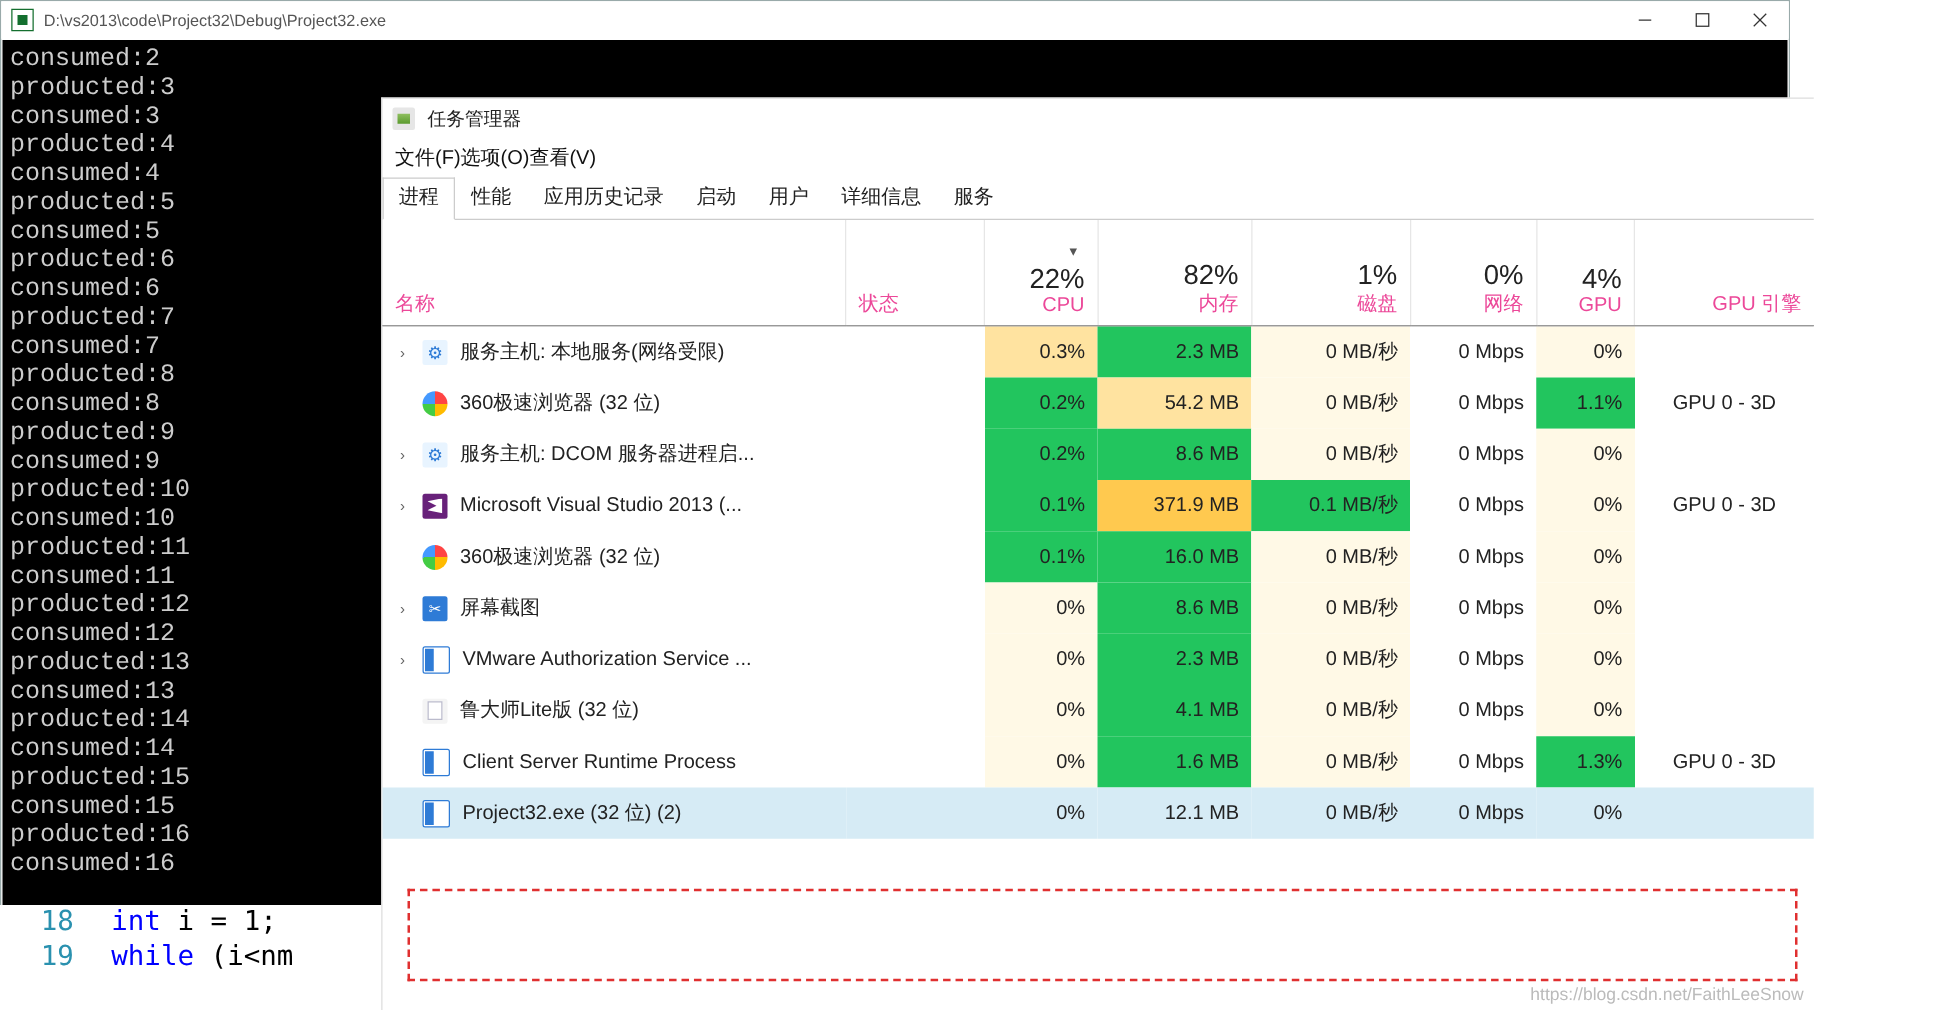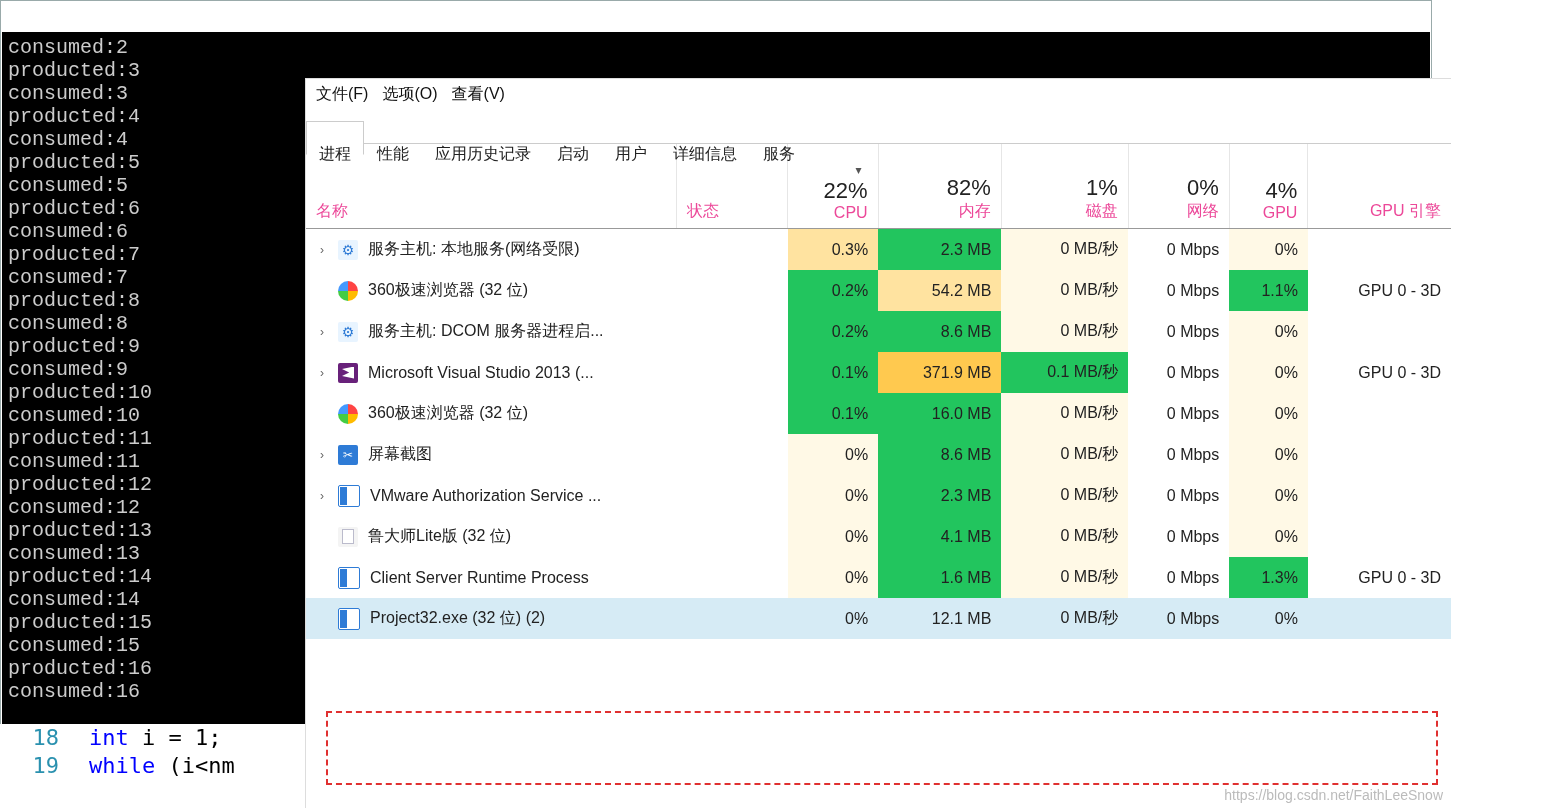--- a/index.html
+++ b/index.html
@@ -17,35 +17,35 @@
   
   .code-frag{position:absolute;left:0;top:724px;width:300px;height:84px;background:#fff;font-family:Consolas,monospace;font-size:22px;line-height:28px;color:#000;padding-left:19px}
   .code-frag .ln{color:#2a91af;display:inline-block;width:40px;text-align:right;margin-right:12px}
   .code-frag .gutter{display:inline-block;width:6px;height:100%;background:#27ae60;margin-right:12px;vertical-align:middle}
   .code-frag .kw{color:#0000ff}
   
   .tm{position:absolute;left:305px;top:78px;width:1145px;height:730px;background:#fff;border-top:1px solid #ddd;border-left:1px solid #ddd}
   .tm-title{height:32px;display:flex;align-items:center;padding-left:8px;font-size:15px;color:#222}
   .tm-title-icon{width:18px;height:18px;margin-right:10px;background:#e6e6e6;border-radius:2px;display:flex;align-items:center;justify-content:center}
   .tm-title-icon::after{content:"";width:10px;height:8px;background:linear-gradient(#8fbf5f,#5b9b2e)}
-  .tm-menu{height:30px;display:flex;align-items:center;gap:14px;padding-left:10px;font-size:16px;color:#111}
+  .tm-menu{height:30px;display:flex;align-items:center;padding-left:10px;font-size:16px;color:#111}
   .tm-menu span{cursor:default}
   .tm-tabs{height:34px;display:flex;border-bottom:1px solid #ccc;font-size:16px;color:#222}
-  .tm-tab{padding:22px 12px 0;border:1px solid transparent;border-bottom:none;position:relative;top:12px;cursor:default}
+  .tm-tab{padding:4px 12px 0;border:1px solid transparent;border-bottom:none;position:relative;top:1px;cursor:default}
   .tm-tab.active{border-color:#ccc;background:#fff;border-bottom:1px solid #fff}
   .tm-grid{width:100%;border-collapse:collapse;font-size:16px;color:#222}
   .tm-grid th{font-weight:400;text-align:right;padding:6px 10px;border-bottom:1px solid #999;border-left:1px solid #e6e6e6;vertical-align:bottom;height:72px}
   .tm-grid th.name{text-align:left;width:350px;border-left:none}
   .tm-grid th.status{text-align:left;width:90px}
   .tm-grid th .big{font-size:22px;display:block}
   .tm-grid th .lbl{font-size:16px;color:#ec4899}
   .tm-grid th.sort .chev{color:#555;font-size:12px;margin-right:6px}
   .tm-grid td{padding:8px 10px;border-bottom:0;height:25px;text-align:right;white-space:nowrap}
   .tm-grid td.name{text-align:left}
-  .tm-grid td.gpu-eng{text-align:right}
+  .tm-grid td.gpu-eng{text-align:center}
   .tm-grid tr td.status{text-align:left}
   .proc-row td.name{display:flex;align-items:center;gap:10px}
   .exp{width:12px;color:#666;font-size:12px;text-align:center}
   .pic{width:20px;height:20px;flex:0 0 20px;display:flex;align-items:center;justify-content:center;border-radius:2px}
   .pic.gear{background:#e8f4ff}
   .pic.gear::after{content:"⚙";font-size:14px;color:#2e7bd6}
   .pic.chrome{background:conic-gradient(#f44 0 90deg,#fb0 90deg 180deg,#4c4 180deg 270deg,#49f 270deg 360deg);border-radius:50%}
   .pic.shell{border:1px solid #2e7bd6;background:#fff;position:relative}
   .pic.shell::after{content:"";position:absolute;left:1px;top:1px;width:7px;bottom:1px;background:#2e7bd6}
   .pic.sys{background:#fff}
@@ -66,20 +66,42 @@
   .sel td{background:#d6ebf5!important}
   .redbox{position:absolute;border:2px dashed #e03030;pointer-events:none}
   .watermark{position:absolute;right:8px;bottom:6px;font-size:14px;color:#bbb;font-family:Arial}
 </style>
 </head>
 <body>
 
 <div class="root">
 
   <div class="console-win">
+    <div class="titlebar">
+      <div class="title-icon"></div>
+      <div class="title-text">D:\vs2013\code\Project32\Debug\Project32.exe</div>
+      <div class="win-btns">
+        <div class="win-btn">
+            <svg viewBox="0 0 12 12">
+              <line x1="1" y1="6" x2="11" y2="6"></line>
+            </svg>
+          </div>
+        <div class="win-btn">
+            <svg viewBox="0 0 12 12">
+              <rect x="1" y="1" width="10" height="10"></rect>
+            </svg>
+          </div>
+        <div class="win-btn">
+            <svg viewBox="0 0 12 12">
+              <line x1="1" y1="1" x2="11" y2="11"></line>
+              <line x1="11" y1="1" x2="1" y2="11"></line>
+            </svg>
+          </div>
+      </div>
+    </div>
     <div class="console-body" id="console-body">consumed:2
 producted:3
 consumed:3
 producted:4
 consumed:4
 producted:5
 consumed:5
 producted:6
 consumed:6
 producted:7
@@ -103,20 +125,24 @@
 producted:16
 consumed:16</div>
   </div>
 
   <div class="code-frag">
     <div><span class="ln">18</span><span class="gutter"></span><span class="kw">int</span> i = 1;</div>
     <div><span class="ln">19</span><span class="gutter"></span><span class="kw">while</span><span> (i&lt;nm</span></div>
   </div>
 
   <div class="tm">
+    <div class="tm-title">
+      <div class="tm-title-icon"></div>
+      <span>任务管理器</span>
+    </div>
     <div class="tm-menu">
       <span>文件(F)</span>
       <span>选项(O)</span>
       <span>查看(V)</span>
     </div>
     <div class="tm-tabs" id="tm-tabs">
         <div class="tm-tab active">进程</div>
         <div class="tm-tab">性能</div>
         <div class="tm-tab">应用历史记录</div>
         <div class="tm-tab">启动</div>

